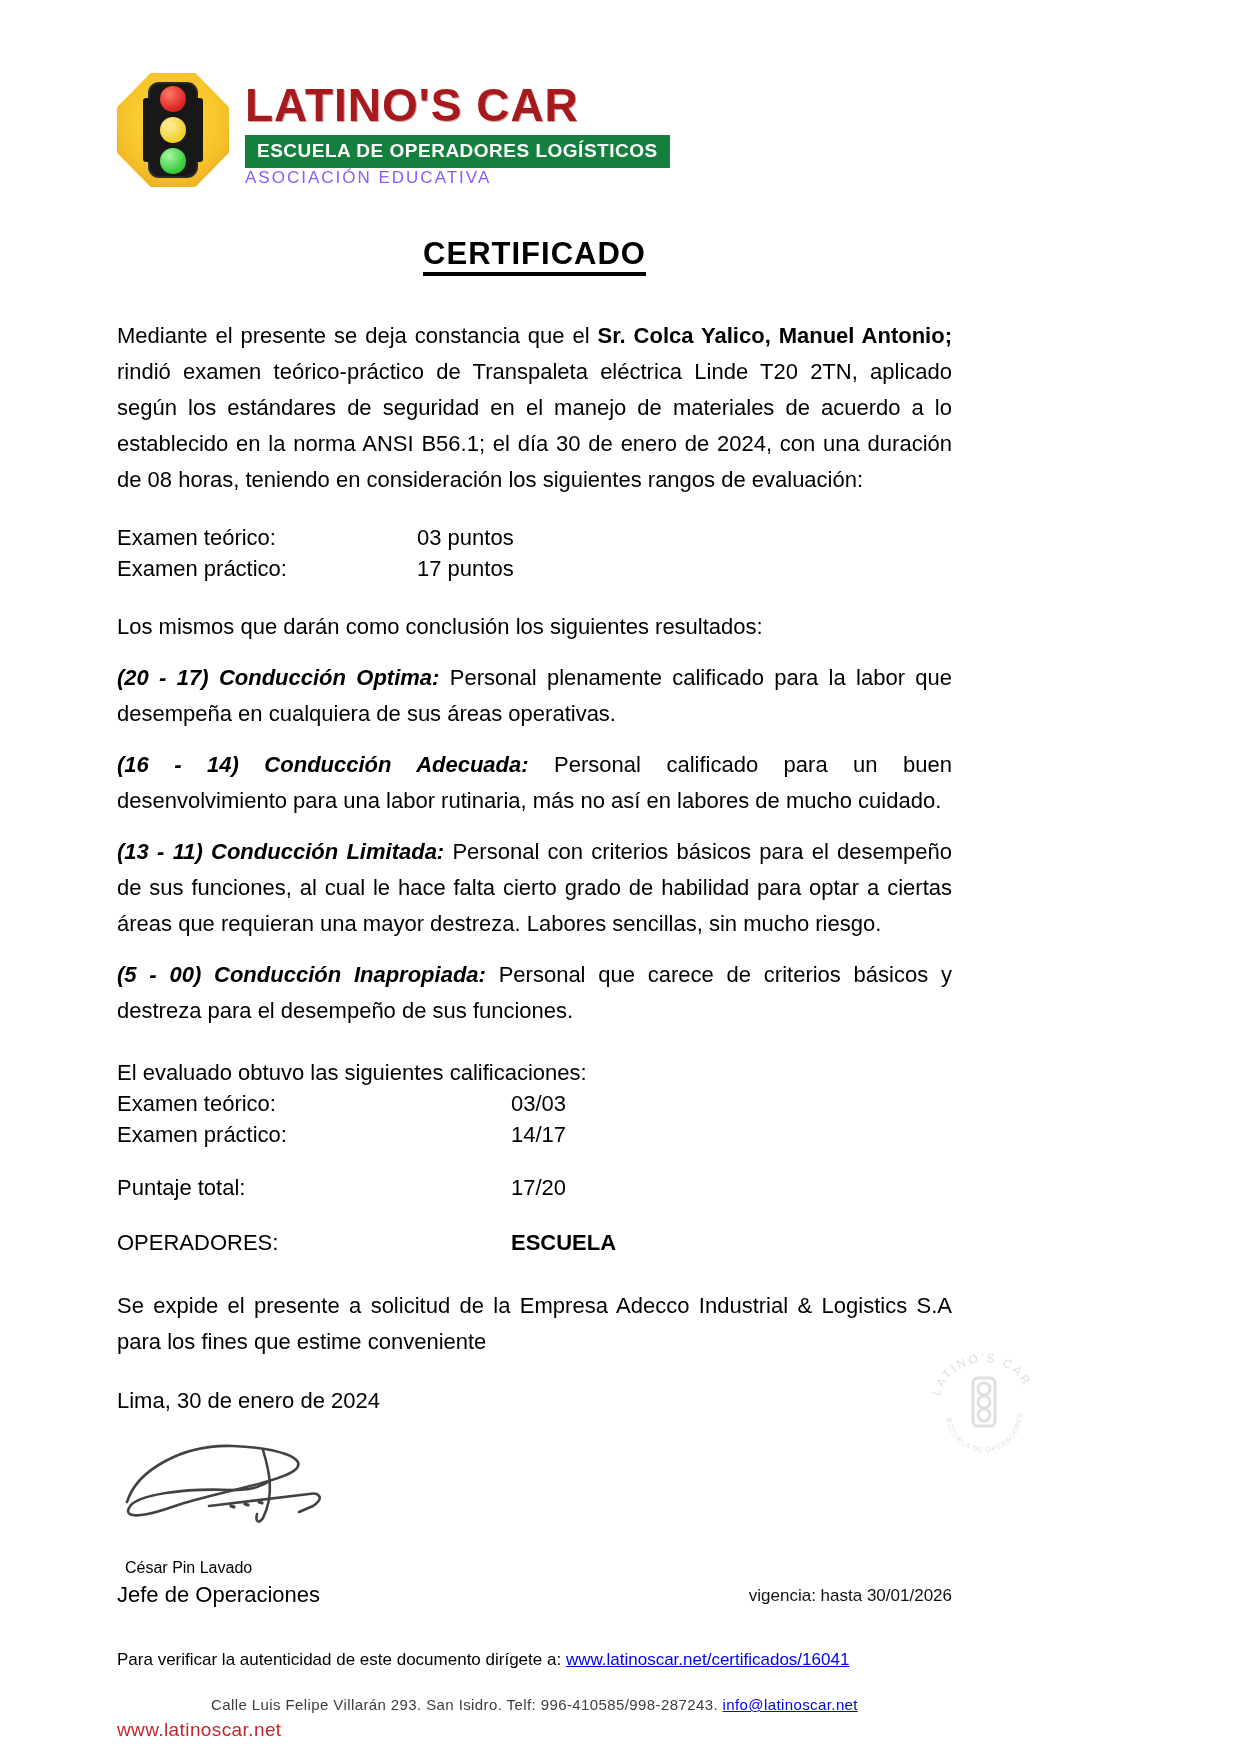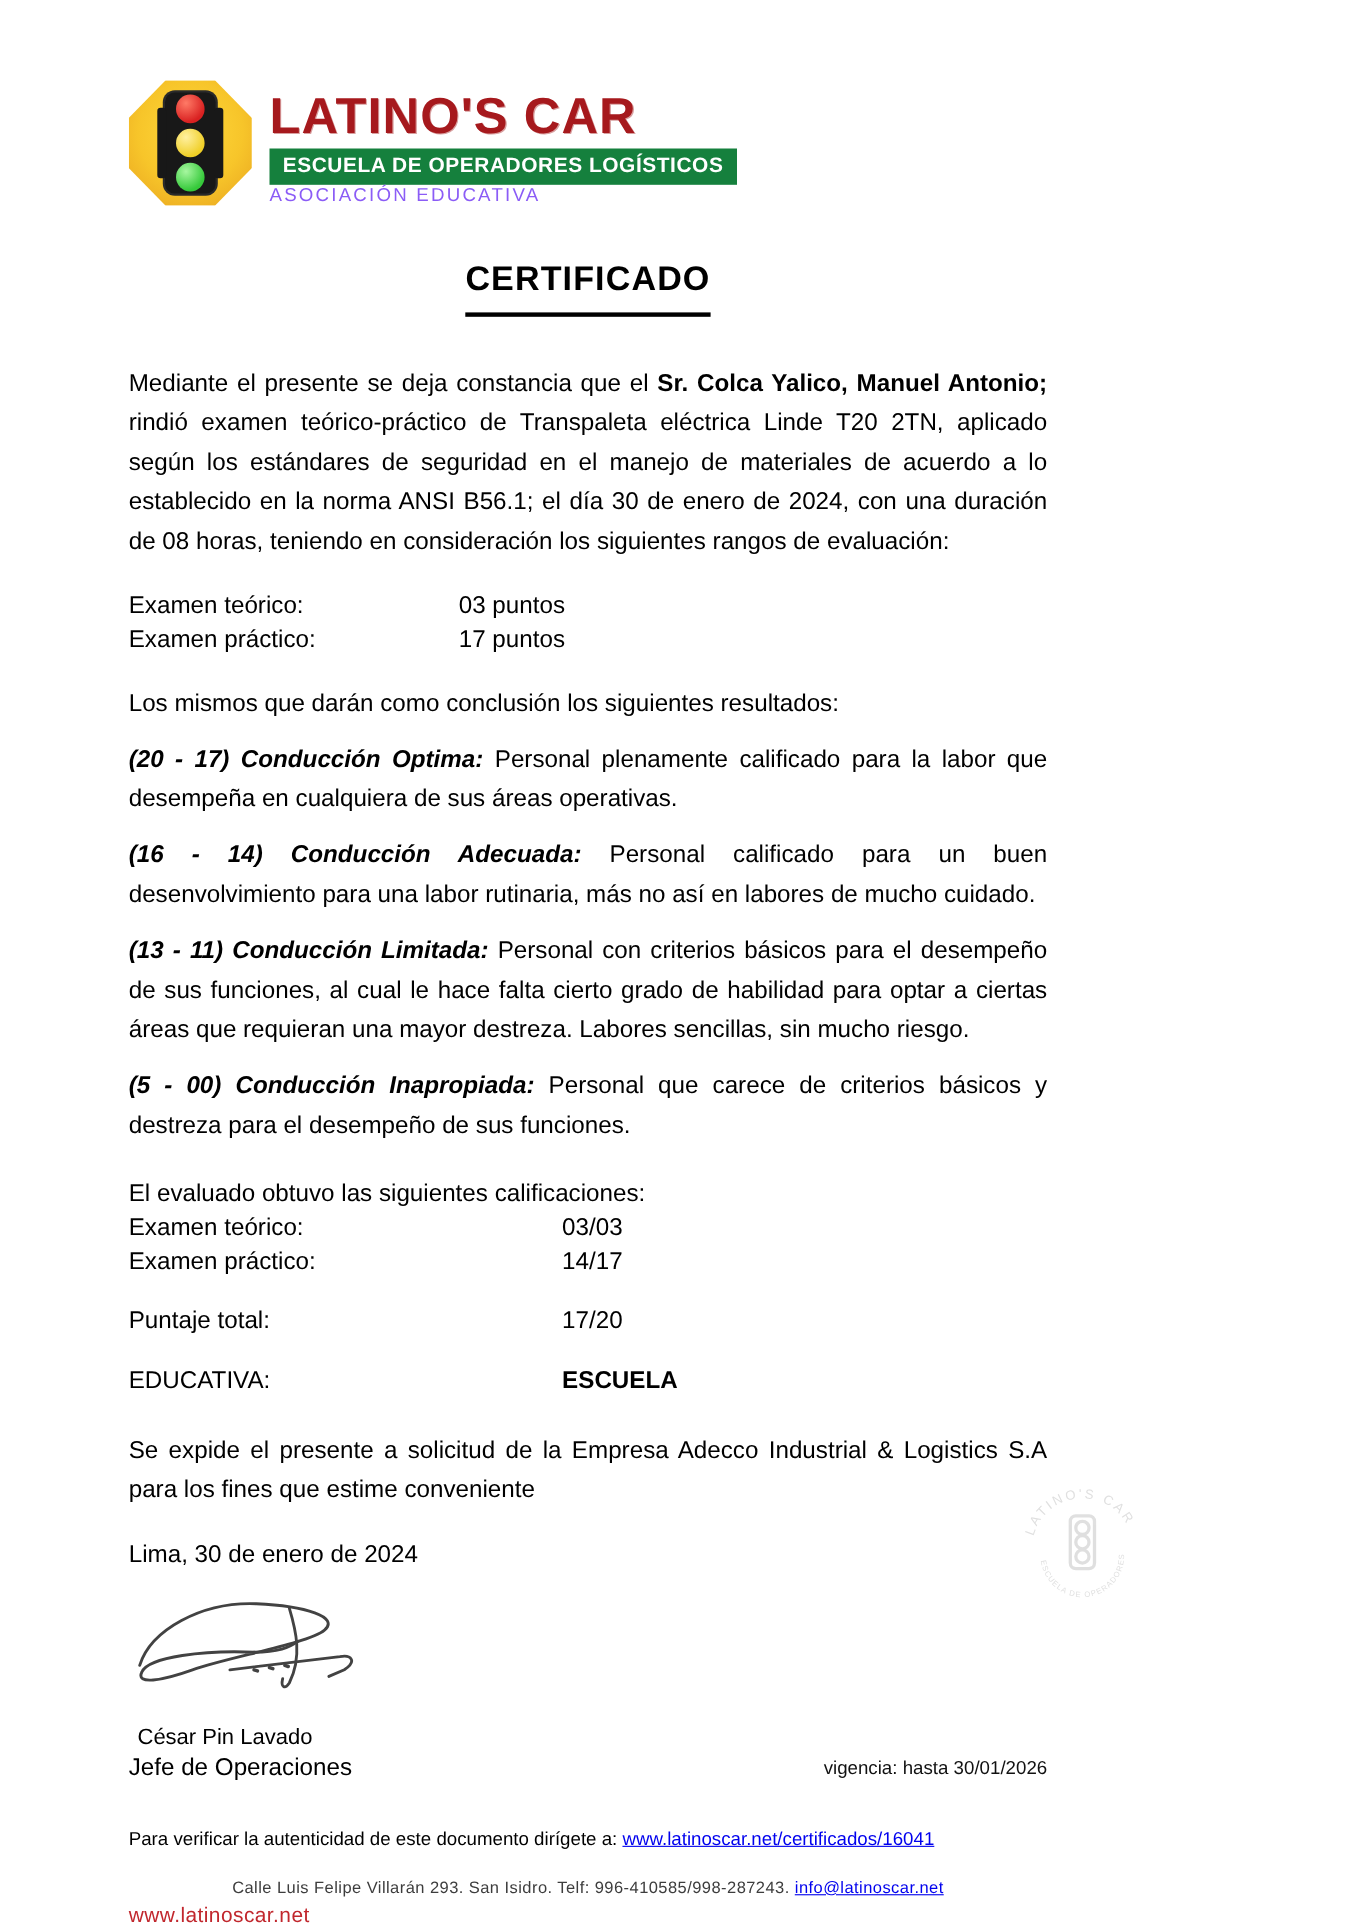--- a/index.html
+++ b/index.html
@@ -45,21 +45,21 @@
   }
   .subtitle{
     margin-top:0;color:#8b5cf6;
     font-size:17px;letter-spacing:2px;
   }
 
   
   .title-wrap{text-align:center;margin-top:48px;}
   .title-wrap span{
     display:inline-block;font-size:31px;font-weight:bold;letter-spacing:1px;
-    border-bottom:4px solid #000;padding-bottom:12px;
+    border-bottom:4px solid #000;padding-bottom:0;
   }
 
   
   .body-p{font-size:22px;line-height:36px;text-align:justify;margin:0;}
   .intro{margin-top:42px;}
   .b{font-weight:bold;}
   .row{font-size:22px;line-height:31px;display:flex;margin:0;}
   .row .lbl1{width:300px;flex:0 0 300px;}
   .row .lbl2{width:394px;flex:0 0 394px;}
   .scores1{margin-top:24px;}
@@ -70,21 +70,21 @@
   .final-block{margin-top:28px;}
   .total-row{margin-top:22px;}
   .cond-row{margin-top:24px;}
   .cond-row .val{font-weight:bold;}
   .expide{margin-top:30px;}
   .placedate{margin-top:28px;font-size:22px;}
 
   
   .sig-svg{margin-top:16px;margin-left:-4px;display:block;}
   .sig-names{display:flex;justify-content:space-between;align-items:flex-end;margin-top:18px;}
-  .sig-name{font-size:20px;line-height:27px;padding-left:8px;}
+  .sig-name{font-size:16px;line-height:27px;padding-left:8px;}
   .sig-role{font-size:22px;line-height:27px;}
   .validity{font-size:17px;color:#111;padding-bottom:2px;}
 
   
   .watermark{position:absolute;left:925px;top:1344px;opacity:.55;}
 
   
   .verify-line{margin-top:42px;font-size:17px;color:#000;}
   a.doclink{color:#0000ee;text-decoration:underline;cursor:pointer;}
   .address-line{margin-top:26px;text-align:center;font-size:15px;color:#3d3d3d;letter-spacing:.4px;}
@@ -149,21 +149,21 @@
       </div>
       <div class="row">
         <span class="lbl2">Examen práctico:</span>
         <span>14/17</span>
       </div>
       <div class="row total-row">
         <span class="lbl2">Puntaje total:</span>
         <span>17/20</span>
       </div>
       <div class="row cond-row">
-        <span class="lbl2">EDUCATIVA:</span>
+        <span class="lbl2">OPERADORES:</span>
         <span class="val">ESCUELA</span>
       </div>
     </div>
 
     <p class="body-p expide">Se expide el presente a solicitud de la Empresa Adecco Industrial &amp; Logistics S.A para los fines que estime conveniente</p>
     <p class="placedate">Lima, 30 de enero de 2024</p>
 
     <svg class="sig-svg" width="230" height="100" viewBox="0 0 230 100">
       <g fill="none" stroke="#222" stroke-width="2.6" stroke-linecap="round" opacity="0.85">
         <path d="M14 66 C 24 34, 70 8, 120 10 C 165 12, 196 22, 182 34 C 168 46, 96 58, 62 70 C 34 80, 10 84, 16 72 C 22 58, 74 52, 118 54"></path>

